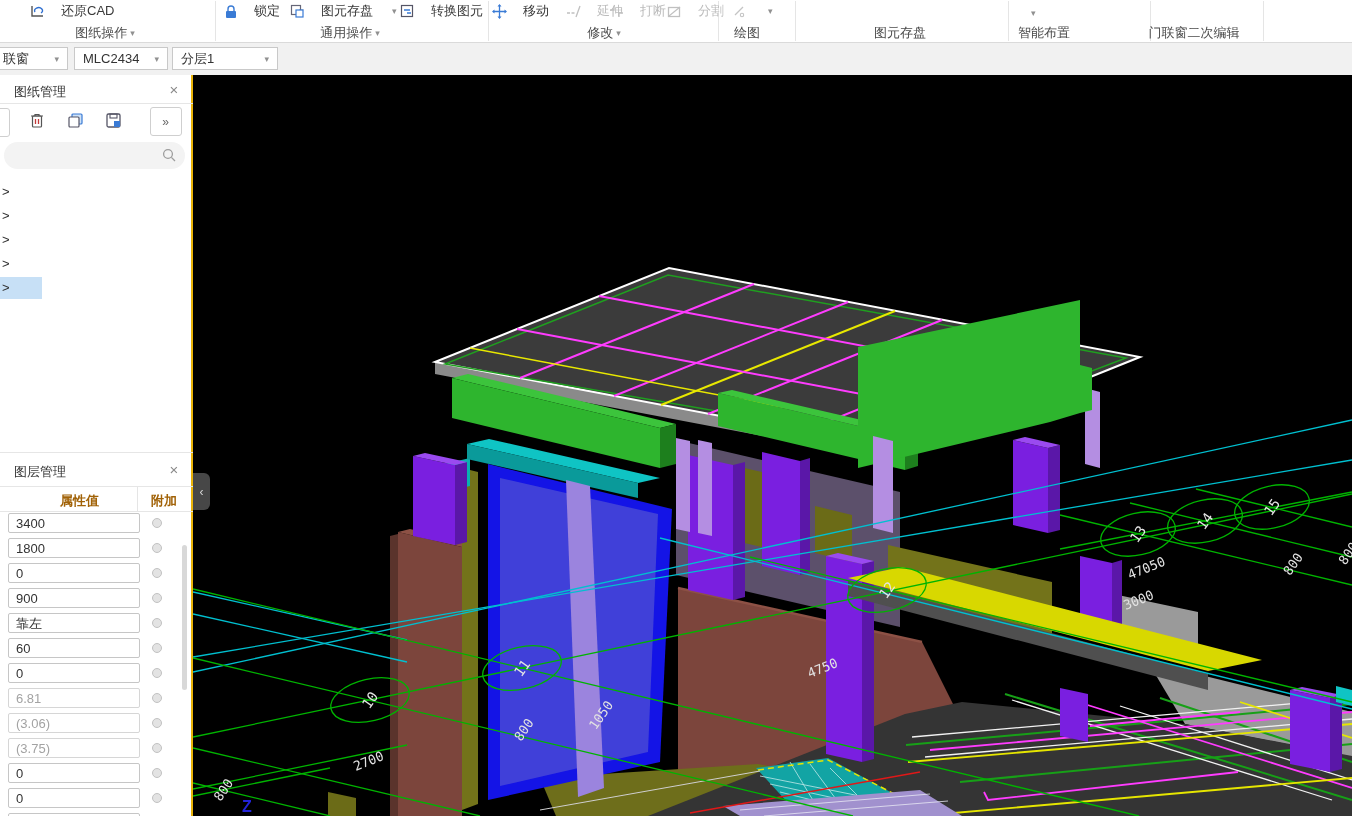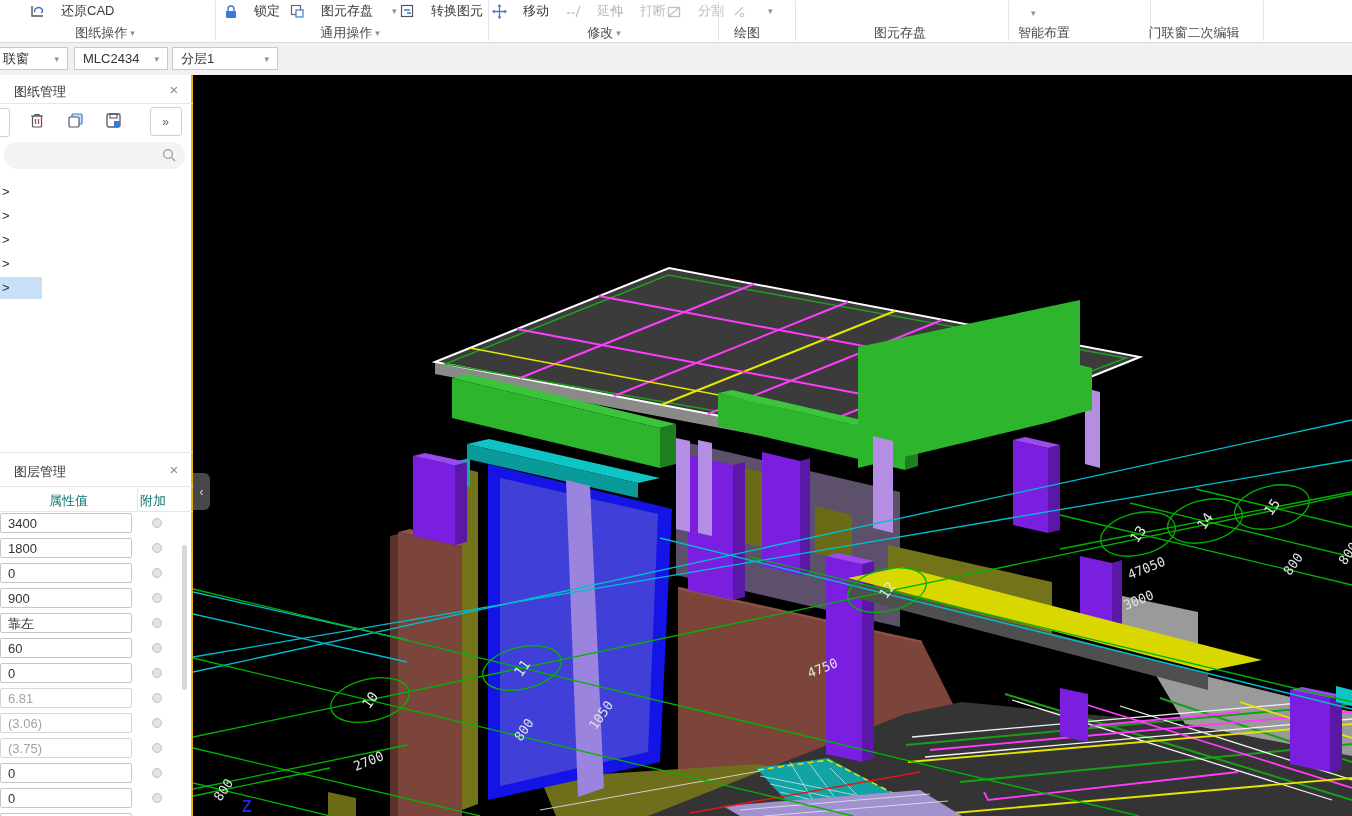--- a/index.html
+++ b/index.html
@@ -21,22 +21,22 @@
   .panelcol{position:absolute;left:0;top:75px;width:193px;height:741px;background:#fff;border-right:2px solid #eab308;box-sizing:border-box;}
   .ptitle{position:absolute;left:14px;color:#333;}
   .pclose{position:absolute;left:166px;width:16px;height:16px;color:#8a8a8a;font-size:15px;line-height:16px;text-align:center;cursor:default;}
   .hline{position:absolute;left:0;width:193px;height:1px;background:#e6e6e6;}
   .toolbtn{position:absolute;width:30px;height:27px;display:flex;align-items:center;justify-content:center;border-radius:3px;}
   .toolbtn.box{border:1px solid #cfcfcf;color:#666;font-size:12px;letter-spacing:1px;}
   .search{position:absolute;left:4px;top:67px;width:181px;height:27px;background:#f3f3f3;border-radius:14px;}
   .search svg{position:absolute;right:9px;top:6px;}
   .tree-item{position:absolute;left:0;width:60px;height:22px;line-height:22px;padding-left:2px;color:#2f2f2f;}
   .tree-item.selected{background:#c7e0f6;width:40px;}
-  .colhead{position:absolute;font-weight:normal;color:#0f766e;}
-  .prow-input{position:absolute;left:0;width:132px;height:20px;border:1px solid #c6c6c6;border-radius:2px;background:#fff;
+  .colhead{position:absolute;font-weight:bold;color:#a16207;padding-left:11px;}
+  .prow-input{position:absolute;left:8px;width:132px;height:20px;border:1px solid #c6c6c6;border-radius:2px;background:#fff;
               line-height:20px;padding-left:7px;box-sizing:border-box;color:#333;}
   .prow-input.muted{color:#a3a3a3;border-color:#d6d6d6;}
   .radio{position:absolute;left:152px;width:10px;height:10px;border-radius:50%;background:#e3e3e3;border:1px solid #c2c2c2;box-sizing:border-box;}
   .scrollbar{position:absolute;left:182px;top:470px;width:5px;height:145px;background:#d8d8d8;border-radius:3px;}
   .collapse-handle{position:absolute;left:193px;top:473px;width:17px;height:37px;background:#474747;border-radius:0 6px 6px 0;
                    color:#d8d8d8;display:flex;align-items:center;justify-content:center;font-size:12px;z-index:5;}
   
   .viewport{position:absolute;left:193px;top:75px;width:1159px;height:741px;background:#000;}
   .viewport svg{display:block;}
   text.dim{fill:#e2e2e2;font-size:13px;font-family:"DejaVu Sans Mono","DejaVu Sans",monospace;}

